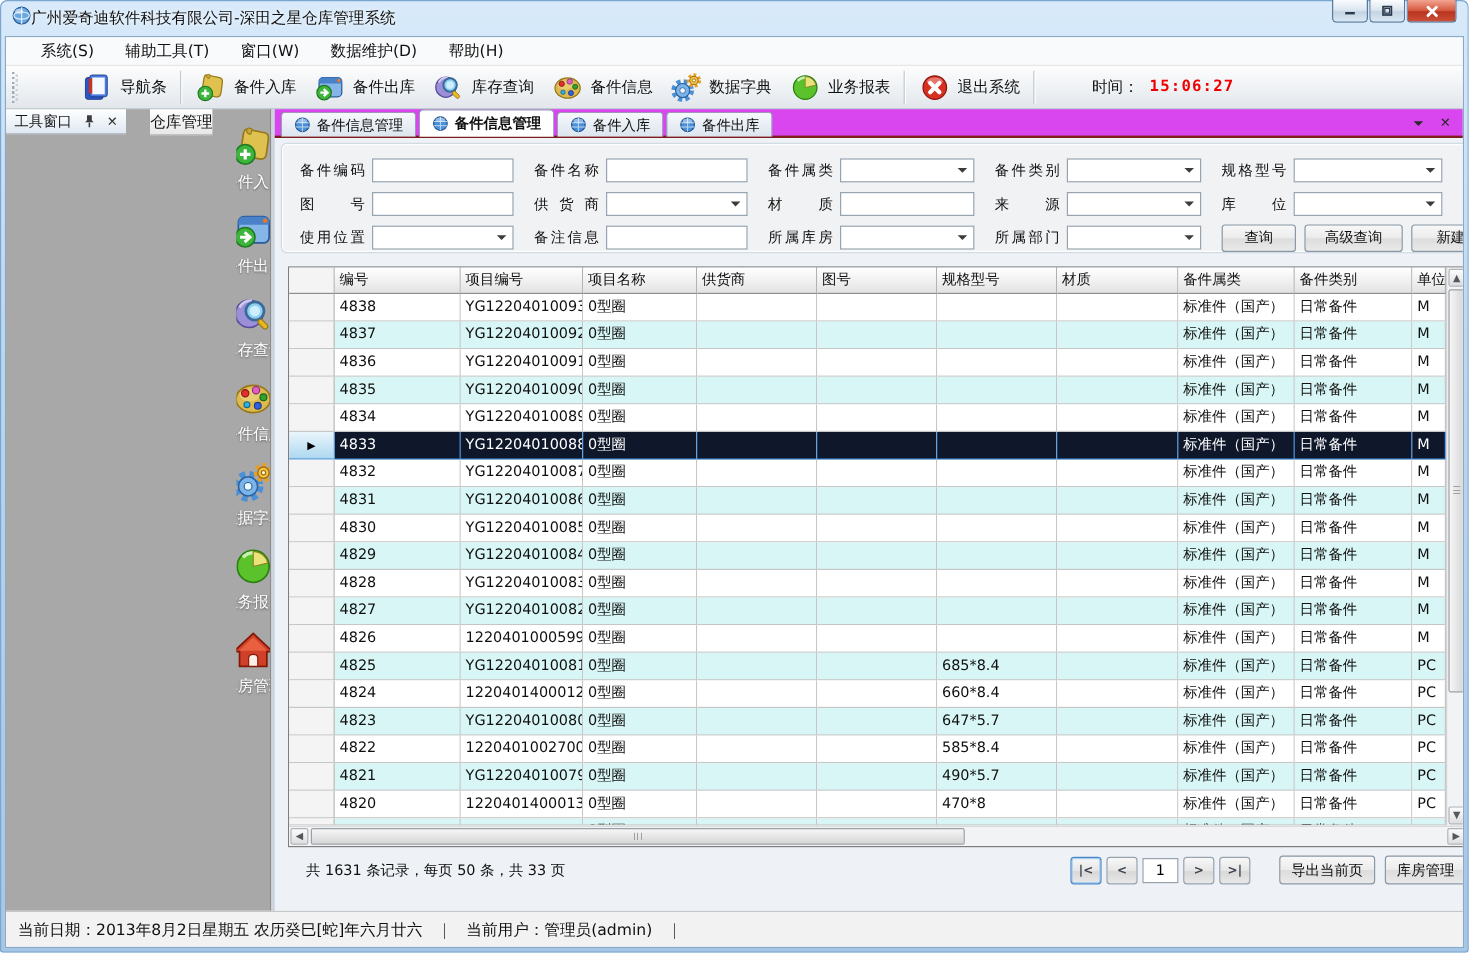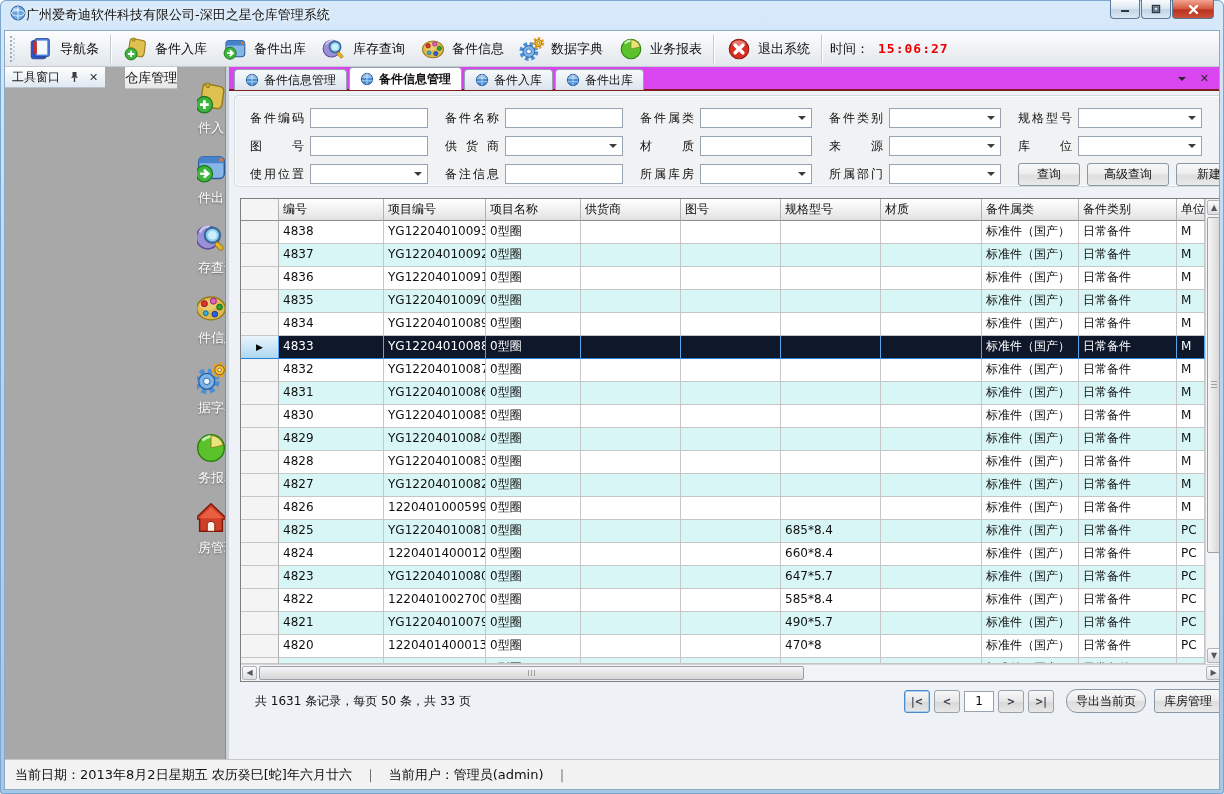--- a/index.html
+++ b/index.html
@@ -13,21 +13,21 @@
   .title{font-size:13px;color:#101010;margin-left:0;text-shadow:0 0 4px #fff;}
   .win-controls{position:absolute;right:10px;top:0;display:flex;}
   .win-btn{width:30px;height:19px;border:1px solid #59789a;border-top:none;border-radius:0 0 4px 4px;
     background:linear-gradient(#fafcfe,#dbe5ef 48%,#c4d4e4 54%,#dae8f4);
     display:flex;align-items:center;justify-content:center;margin-left:1px;color:#2a3a4a;}
   .win-btn.close{width:42px;background:linear-gradient(#f2a492,#d65a40 48%,#b83420 55%,#cc5038);color:#fff;}
   
   .app-body{height:760px;border:1px solid #8aaac8;background:#f4f4f4;display:flex;flex-direction:column;overflow:hidden;}
   .menubar{height:24px;background:#f9fafb;border-bottom:1px solid #e6e6e6;display:flex;align-items:center;padding-left:16px;font-size:13px;color:#111;flex:none;}
   .menu-item{padding:3px 13px;}
-  .toolbar{height:36px;background:linear-gradient(#fdfdfe,#eef1f4 55%,#e2e7ec);border-bottom:1px solid #c2cad2;display:flex;align-items:center;padding-left:3px;flex:none;}
+  .toolbar{height:36px;background:linear-gradient(#fdfdfe,#eef1f4 55%,#e2e7ec);border-bottom:1px solid #c2cad2;display:flex;align-items:center;padding-left:3px;flex:none;gap:40px;}
   .grip{width:6px;height:26px;margin:0 4px 0 2px;background:repeating-linear-gradient(180deg,#9cabbb 0 2px,rgba(0,0,0,0) 2px 4px),repeating-linear-gradient(180deg,#c8d4de 0 2px,rgba(0,0,0,0) 2px 4px);background-size:2px 100%,2px 100%;background-position:0 0,3px 2px;background-repeat:no-repeat;}
   .tb-item{display:flex;align-items:center;gap:5px;padding:2px 7px;font-size:13px;color:#101010;}
   .tb-item svg{width:28px;height:28px;}
   .tb-sep{width:1px;height:28px;background:#c2cad2;box-shadow:1px 0 0 #fff;margin:0 4px;}
   .tb-time{display:flex;align-items:center;font-size:13px;color:#101010;margin-left:4px;}
   .time-value{color:#ee0000;font-weight:bold;font-family:"DejaVu Sans Mono","Liberation Mono",monospace;margin-left:9px;letter-spacing:1px;}
   
   .main{flex:1;display:flex;background:#ccd4de;min-height:0;}
   .sidebar{width:221px;flex:none;background:#a8a8a8;border-right:1px solid #8c8c8c;display:flex;flex-direction:row;gap:20px;}
   .side-header{height:21px;flex:none;background:linear-gradient(#feffff,#dfe8f2);border-bottom:1px solid #b8c2cc;display:flex;align-items:center;padding:0 7px;font-size:12px;color:#1a1a1a;}
@@ -93,21 +93,21 @@
   .pagebar{position:absolute;left:12px;top:596px;width:981px;height:28px;display:flex;align-items:center;font-size:12px;color:#101010;}
   .pg-summary{margin-left:14px;}
   .pg-right{margin-left:auto;display:flex;align-items:center;}
   .pg-btn{width:26px;height:23px;border:1px solid #98a2ac;border-radius:3px;margin-left:4px;
     background:linear-gradient(#f8f8f8,#e6e6e6 50%,#d8d8d8 54%,#e8e8e8);
     display:flex;align-items:center;justify-content:center;font-size:10px;font-weight:bold;color:#3c4450;}
   .pg-btn.focus{border-color:#4a88c8;box-shadow:inset 0 0 0 1px #a8cef0;}
   .pg-input{width:30px;height:21px;border:1px solid #98a2ac;background:#fff;text-align:center;font-size:12px;margin-left:4px;font-family:inherit;}
   .pg-export{height:24px;border:1px solid #8a98a6;border-radius:3px;background:linear-gradient(#f8f8f8,#ececec 48%,#dddddd 52%,#e9e9e9);
     font-size:12px;color:#101010;display:flex;align-items:center;justify-content:center;padding:0 9px;}
-  .pg-export.first{margin-left:12px;border-radius:11px;} .pg-export+.pg-export{margin-left:8px;}
+  .pg-export.first{margin-left:24px;} .pg-export+.pg-export{margin-left:8px;}
   
   .statusbar{height:30px;flex:none;background:#f2f2f2;border-top:1px solid #c6c6c6;display:flex;align-items:center;padding:0 10px;font-size:13px;color:#101010;gap:12px;white-space:nowrap;}
   .sb-sep{color:#505050;}
 </style>
 </head>
 <body>
 
 <div class="window">
   <div class="titlebar">
     <span><svg width="16" height="16" viewBox="0 0 16 16">
@@ -131,20 +131,27 @@
         </div>
       <div class="win-btn close">
           <svg width="11" height="11" viewBox="0 0 11 11">
             <path d="M2 2 L9 9 M9 2 L2 9" stroke="#fff" stroke-width="2.4" stroke-linecap="round"></path>
           </svg>
         </div>
     </div>
   </div>
 
   <div class="app-body">
+    <div class="menubar" id="menubar">
+        <span class="menu-item">系统(S)</span>
+        <span class="menu-item">辅助工具(T)</span>
+        <span class="menu-item">窗口(W)</span>
+        <span class="menu-item">数据维护(D)</span>
+        <span class="menu-item">帮助(H)</span>
+      </div>
 
     <div class="toolbar">
       <div class="grip"></div>
       <div id="tbItems" style="display:flex;align-items:center;">
           <div class="tb-item">
             <svg width="28" height="28" viewBox="0 0 40 40">
               <rect x="6" y="8" width="21" height="26" rx="3" fill="#2a55c8" stroke="#16347e"></rect>
               <rect x="11" y="5" width="21" height="26" rx="3" fill="#4a7be0" stroke="#16347e"></rect>
               <rect x="14" y="8" width="15" height="20" fill="#f4f8ff"></rect>
               <rect x="10" y="9" width="4" height="18" fill="#cc3020"></rect>

